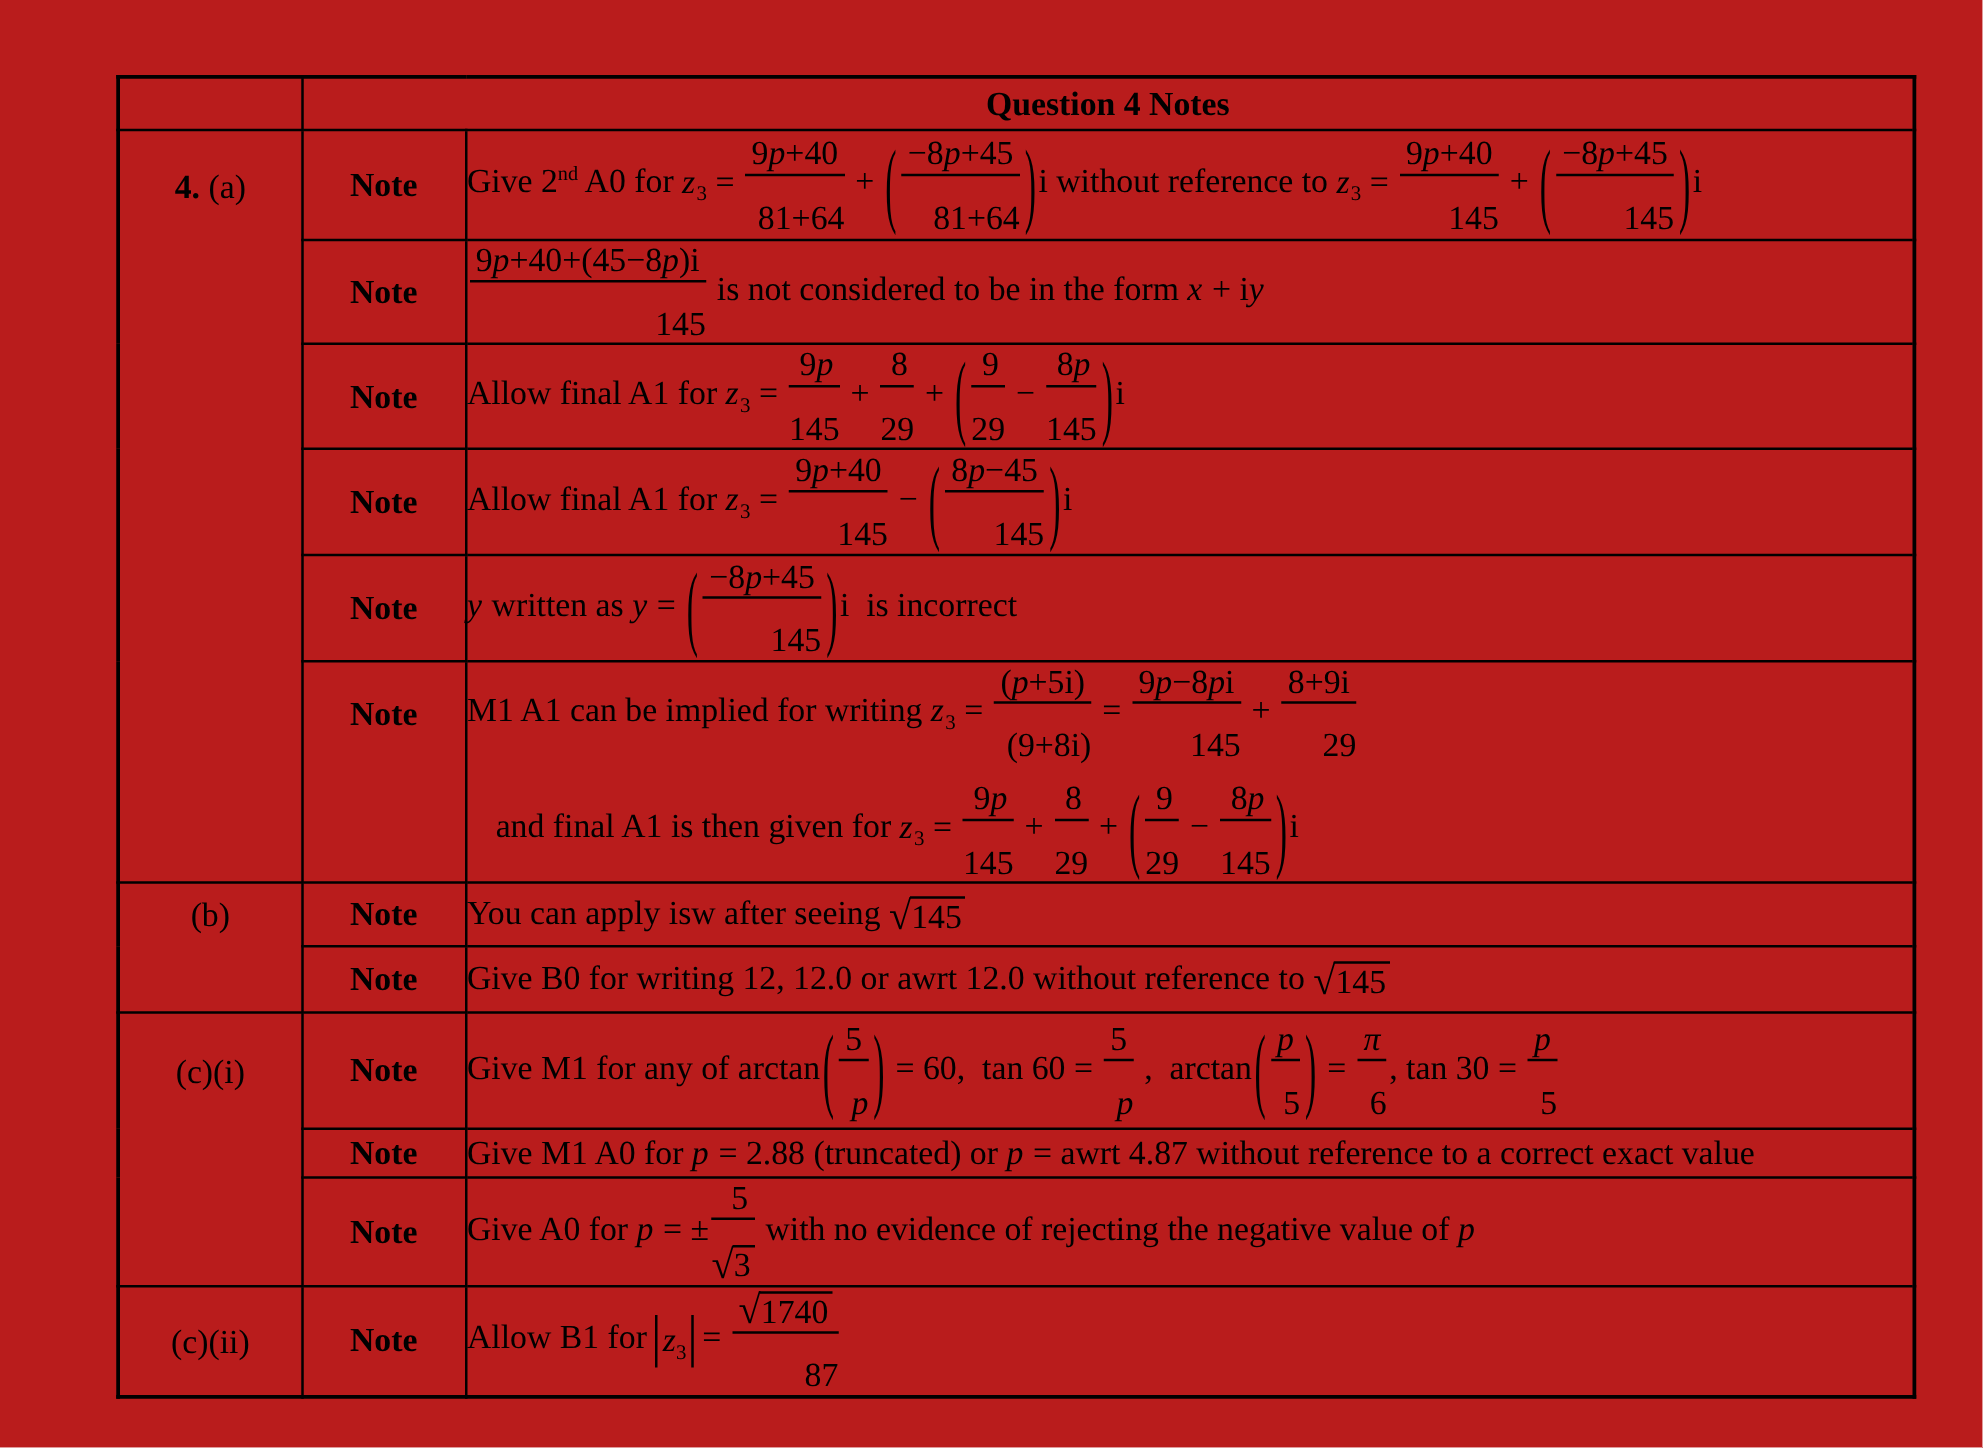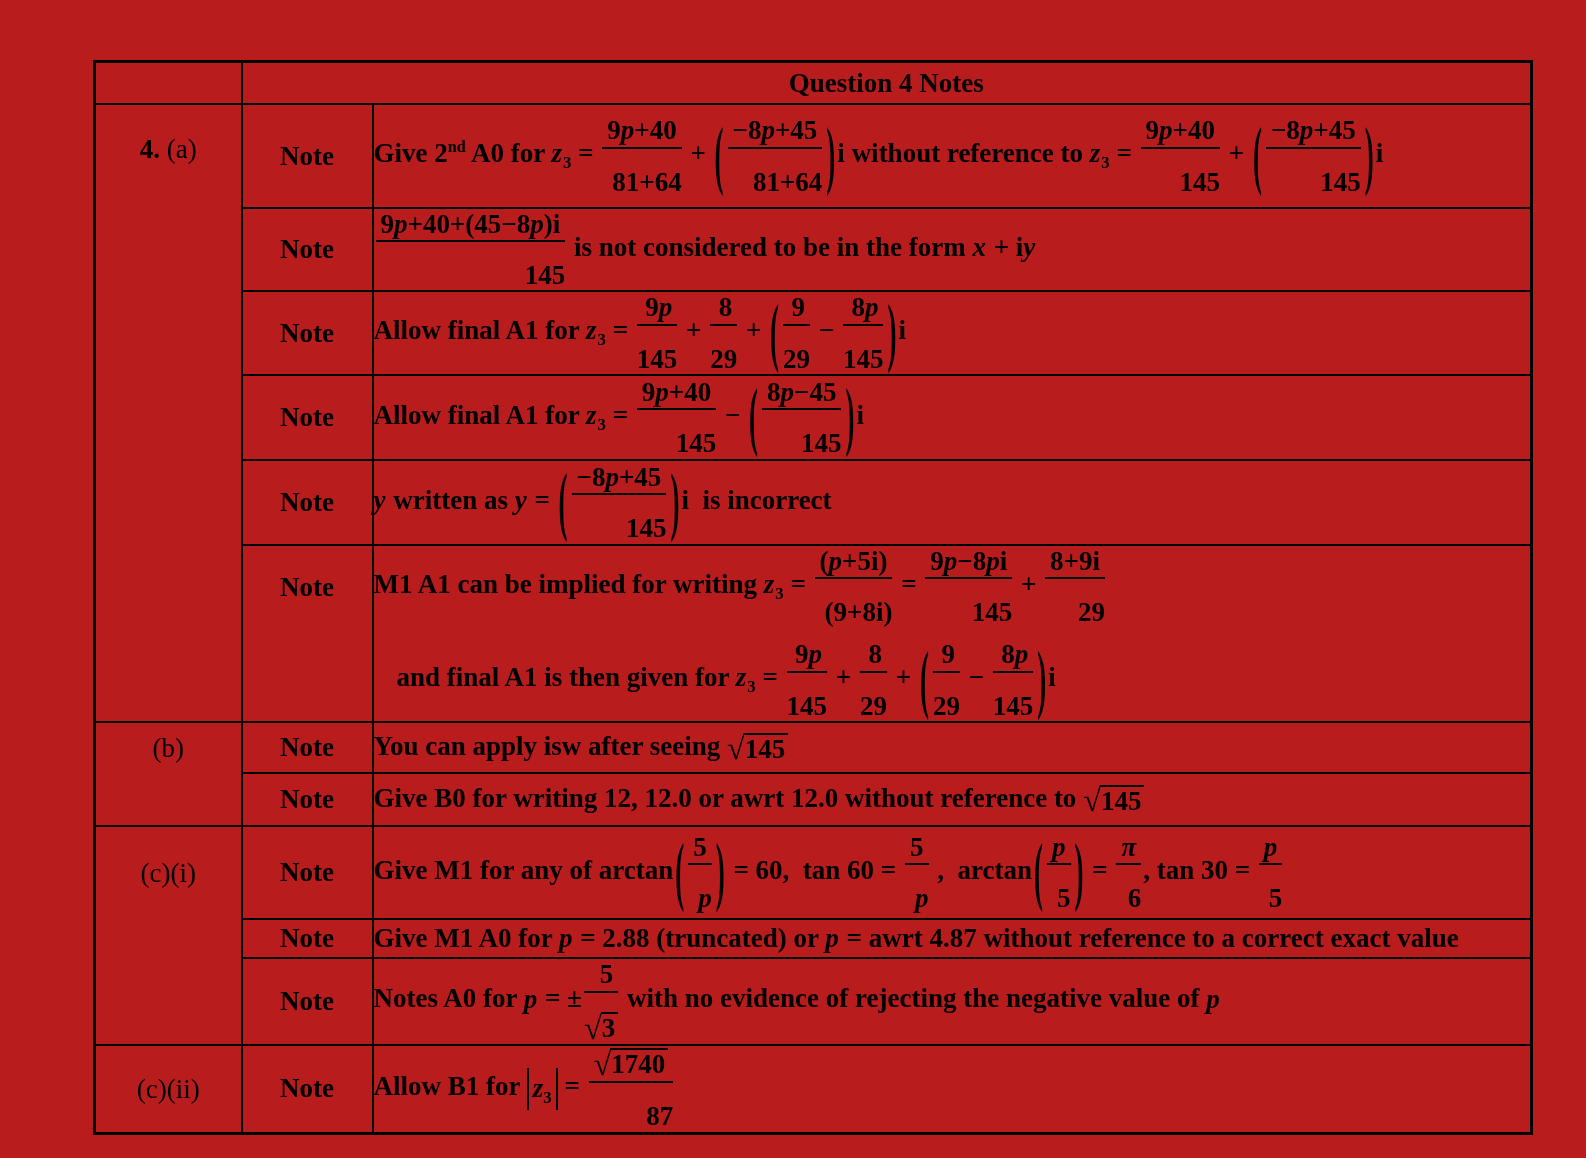--- a/index.html
+++ b/index.html
@@ -13,21 +13,21 @@
     border-collapse:collapse; table-layout:fixed;
     border:3px solid #000;
   }
   table.notes td { border:2px solid #000; padding:0; }
   td.hdr { font-weight:bold; text-align:center; height:40px; font-size:27px; }
   td.hempty { height:40px; }
   td.part { text-align:center; vertical-align:top; }
   .partbox { display:block; text-align:center; white-space:pre; }
   td.note { text-align:center; vertical-align:middle; font-weight:bold; }
   td.note.top { vertical-align:top; padding-top:26px; }
-  td.content { vertical-align:middle; padding:4px 8px 4px 14px;font-weight:bold; }
+  td.content { vertical-align:middle; padding:4px 8px 4px 14px; }
   .mline { white-space:pre; line-height:1.25; }
   .mline + .mline { margin-top:12px;margin-left:23px; }
   .frac { display:inline-block; text-align:right; vertical-align:middle; padding:0 2px; line-height:1.12; }
   .num { display:block; border-bottom:2px solid #000; padding:0 5px 1px 5px; }
   .den { display:block; padding-top:18px; }
   .bigp { display:inline-block; transform:scaleY(2.8); vertical-align:middle; margin:0 2px; line-height:1; }
   sup { font-size:0.6em; }
   sub { font-size:0.62em; }
   .rt { display:inline-flex; align-items:flex-end; vertical-align:-4px; white-space:nowrap; }
   .rk { font-size:1.2em; line-height:0.92; margin-right:-1px; }
@@ -44,21 +44,21 @@
     <colgroup>
       <col style="width:147px">
       <col style="width:131px">
       <col style="width:1159px">
     </colgroup>
     <tbody id="tbody">
       <tr>
         <td class="hempty"></td>
         <td class="hdr" colspan="2">Question 4 Notes</td>
       </tr>
-    <tr style="height: 104px;">
+    <tr style="height: 88px;">
           <td class="part" rowspan="6">
             <div class="partbox" style="line-height: 88px;"><b>4.</b> (a)</div>
           </td>
           <td class="note"><span>Note</span></td>
           <td class="content">
             <div class="mline"><span class="txt">Give 2</span><sup>nd</sup><span class="txt"> A0 for </span><span class="math"><i>z</i><sub>3</sub> = </span><span class="frac"><span class="num">9<i>p</i>+40</span><span class="den">81+64</span></span><span class="math"> + </span><span class="bigp">(</span><span class="frac"><span class="num">−8<i>p</i>+45</span><span class="den">81+64</span></span><span class="bigp">)</span><span class="math">i</span><span class="txt"> without reference to </span><span class="math"><i>z</i><sub>3</sub> = </span><span class="frac"><span class="num">9<i>p</i>+40</span><span class="den">145</span></span><span class="math"> + </span><span class="bigp">(</span><span class="frac"><span class="num">−8<i>p</i>+45</span><span class="den">145</span></span><span class="bigp">)</span><span class="math">i</span></div>
           </td>
         </tr>
         <tr style="height: 78px;">
           <td class="note"><span>Note</span></td>
@@ -123,21 +123,21 @@
         </tr>
         <tr style="height: 39px;">
           <td class="note"><span>Note</span></td>
           <td class="content">
             <div class="mline"><span class="txt">Give M1 A0 for </span><span class="math"><i>p</i></span><span class="txt"> = 2.88 (truncated) or </span><span class="math"><i>p</i></span><span class="txt"> = awrt 4.87 without reference to a correct exact value</span></div>
           </td>
         </tr>
         <tr style="height: 87px;">
           <td class="note"><span>Note</span></td>
           <td class="content">
-            <div class="mline"><span class="txt">Notes A0 for </span><span class="math"><i>p</i> = ±</span><span class="frac"><span class="num">5</span><span class="den"><span class="rt">
+            <div class="mline"><span class="txt">Give A0 for </span><span class="math"><i>p</i> = ±</span><span class="frac"><span class="num">5</span><span class="den"><span class="rt">
                     <span class="rk">√</span>
                     <span class="ro">3</span>
                   </span></span></span><span class="txt"> with no evidence of rejecting the negative value of </span><span class="math"><i>p</i></span></div>
           </td>
         </tr>
         <tr style="height: 86px;">
           <td class="part" rowspan="1">
             <div class="partbox" style="line-height: 86px;">(c)(ii)</div>
           </td>
           <td class="note"><span>Note</span></td>

